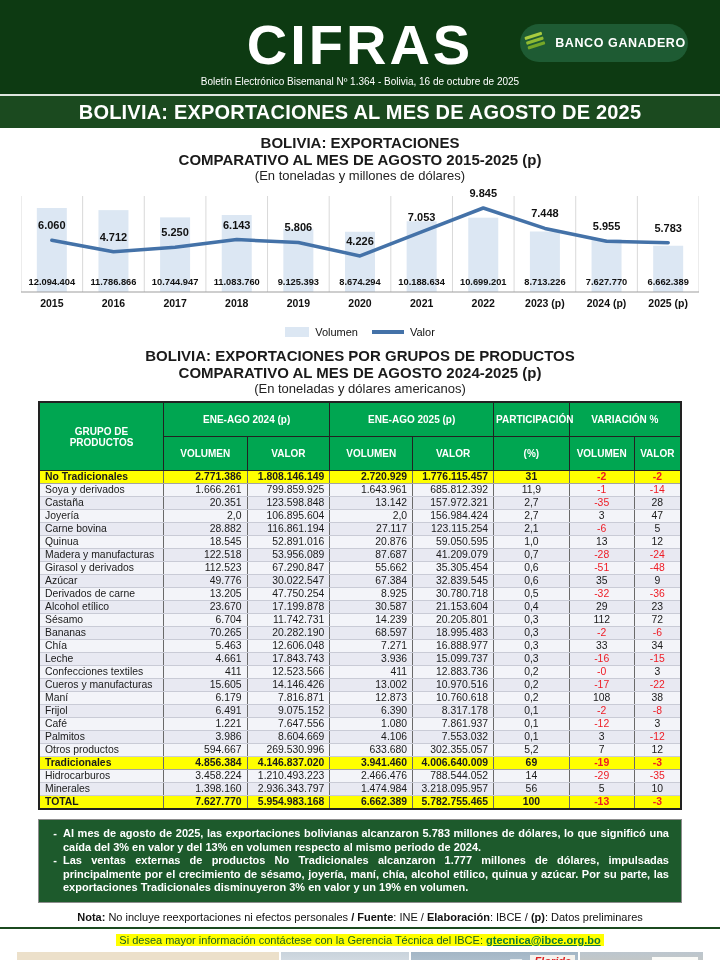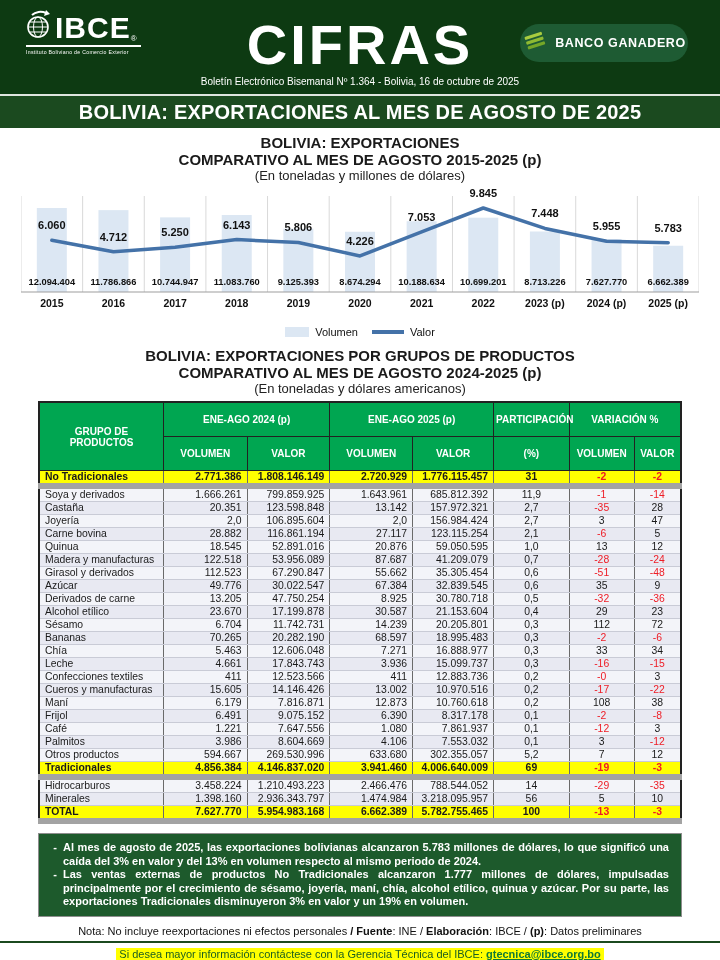--- a/index.html
+++ b/index.html
@@ -44,21 +44,21 @@
     border:1px solid #222; padding:11px 2px; line-height:11px; text-align:center; }
   table.data td { border-left:1px solid #6a6a6a; border-right:1px solid #6a6a6a;
     border-top:1px solid #c9cbd6; border-bottom:1px solid #c9cbd6;
     padding:0 5px; height:12.3px; line-height:12px; white-space:nowrap; overflow:hidden; }
   td.cname { text-align:left; }
   td.cnum { text-align:right; }
   td.cctr { text-align:center; }
   tr.alt0 td { background:#e8e9f2; }
   tr.alt1 td { background:#f3f4f9; }
   tr.hl td { background:#ffff00; font-weight:bold; border-top:1px solid #222;
-    border-bottom:6px solid #a3a3a3; }
+    border-bottom:1px solid #a3a3a3; }
   td.neg { color:#ee1c25; }
   
   .notes { width:644px; margin:9px auto 0; background:#1d5a2c; border:1px solid #8d8d8d;
     color:#fff; font-weight:bold; font-size:11px; padding:7px 12px 7px 8px;
     text-align:justify; line-height:13.5px; }
   .note-item { display:flex; }
   .note-dash { width:16px; flex:0 0 16px; text-align:center; }
   .note-text { flex:1; }
   .nota-line { text-align:center; font-size:11px; margin-top:8px; color:#111; }
   .contact-band { margin-top:4px; border-top:2px solid #1b4a1f; text-align:center;
@@ -92,39 +92,20 @@
   .albo-sign { position:absolute; right:4%; top:8%; background:#fbfbf8; color:#8b5cf6;
     font-size:12px; font-weight:bold; letter-spacing:1px; padding:16px 4px; }
   .tarp { position:absolute; left:6%; bottom:4%; width:70%; height:46%;
     background:#b5894f; border-radius:10px 14px 4px 4px; }
   .photo3-smalltext { position:absolute; left:6%; top:22%; color:#2a2a2a; font-size:6px; }
 </style>
 </head>
 <body>
 
 <div class="header">
-  <div class="ibce-logo">
-    <div class="ibce-top">
-      <span style="margin-right:3px;">
-        <svg width="26" height="30" viewBox="0 0 26 30">
-          <path d="M6 6 A11 9 0 0 1 20 4" fill="none" stroke="#fff" stroke-width="2"></path>
-          <path d="M20 1 L24 5 L18 7 Z" fill="#fff"></path>
-          <circle cx="12" cy="18" r="10" fill="none" stroke="#fff" stroke-width="1.6"></circle>
-          <ellipse cx="12" cy="18" rx="4.5" ry="10" fill="none" stroke="#fff" stroke-width="1"></ellipse>
-          <line x1="2" y1="18" x2="22" y2="18" stroke="#fff" stroke-width="1"></line>
-          <line x1="3.5" y1="13" x2="20.5" y2="13" stroke="#fff" stroke-width="1"></line>
-          <line x1="3.5" y1="23" x2="20.5" y2="23" stroke="#fff" stroke-width="1"></line>
-        </svg>
-      </span>
-      <span class="ibce-word">IBCE</span>
-      <span class="ibce-reg">®</span>
-    </div>
-    <div class="ibce-rule"></div>
-    <div class="ibce-sub">Instituto Boliviano de Comercio Exterior</div>
-  </div>
   <div class="masthead">CIFRAS</div>
   <div class="bg-badge">
     <span>
       <svg width="26" height="20" viewBox="0 0 26 20">
         <g transform="rotate(-18 13 10)">
           <rect x="4" y="3" width="18" height="3.2" rx="1.2" fill="#a8cb3f"></rect>
           <rect x="4" y="8" width="18" height="3.2" rx="1.2" fill="#8fba32"></rect>
           <rect x="4" y="13" width="18" height="3.2" rx="1.2" fill="#76a728"></rect>
         </g>
       </svg>
@@ -516,21 +497,21 @@
     <div class="note-item">
       <span class="note-dash">-</span>
       <span class="note-text">Al mes de agosto de 2025, las exportaciones bolivianas alcanzaron 5.783 millones de dólares, lo que significó una caída del 3% en valor y del 13% en volumen respecto al mismo periodo de 2024.</span>
     </div>
     <div class="note-item">
       <span class="note-dash">-</span>
       <span class="note-text">Las ventas externas de productos No Tradicionales alcanzaron 1.777 millones de dólares, impulsadas principalmente por el crecimiento de sésamo, joyería, maní, chía, alcohol etílico, quinua y azúcar. Por su parte, las exportaciones Tradicionales disminuyeron 3% en valor y un 19% en volumen.</span>
     </div>
   </div>
 
-<div class="nota-line"><span style="font-weight: normal;">Nota:</span><span> No incluye reexportaciones ni efectos personales </span><span style="font-weight: bold;">/ Fuente</span><span>: INE / </span><span style="font-weight: bold;">Elaboración</span><span>: IBCE / </span><span style="font-weight: bold;">(p)</span><span>: Datos preliminares</span></div>
+<div class="nota-line"><span style="font-weight: bold;">Nota:</span><span> No incluye reexportaciones ni efectos personales </span><span style="font-weight: bold;">/ Fuente</span><span>: INE / </span><span style="font-weight: bold;">Elaboración</span><span>: IBCE / </span><span style="font-weight: bold;">(p)</span><span>: Datos preliminares</span></div>
 
 <div class="contact-band">
   <span class="contact-hl"><span>Si desea mayor información contáctese con la Gerencia Técnica del IBCE: </span><a href="#" class="email" style="">gtecnica@ibce.org.bo</a></span>
 </div>
 
 <div class="albo">
   <div class="albo-left">
     <div class="albo-row">
       <span>
         <svg width="40" height="40" viewBox="0 0 40 40">

